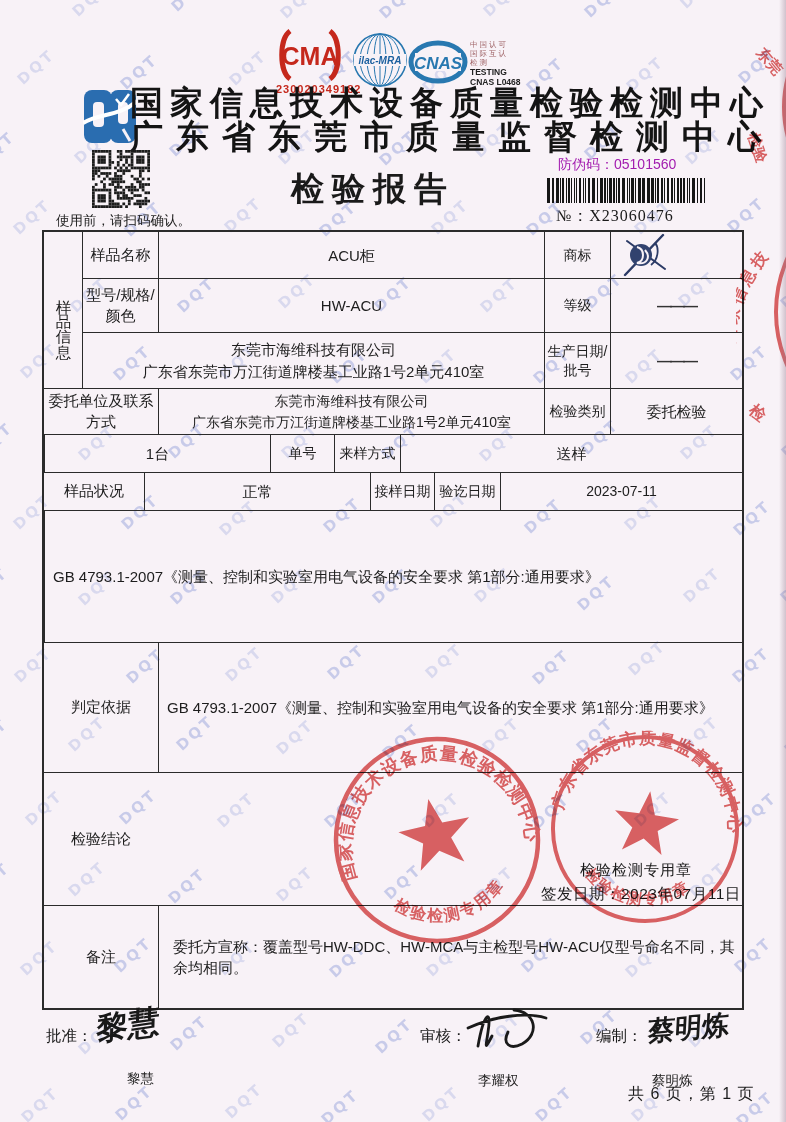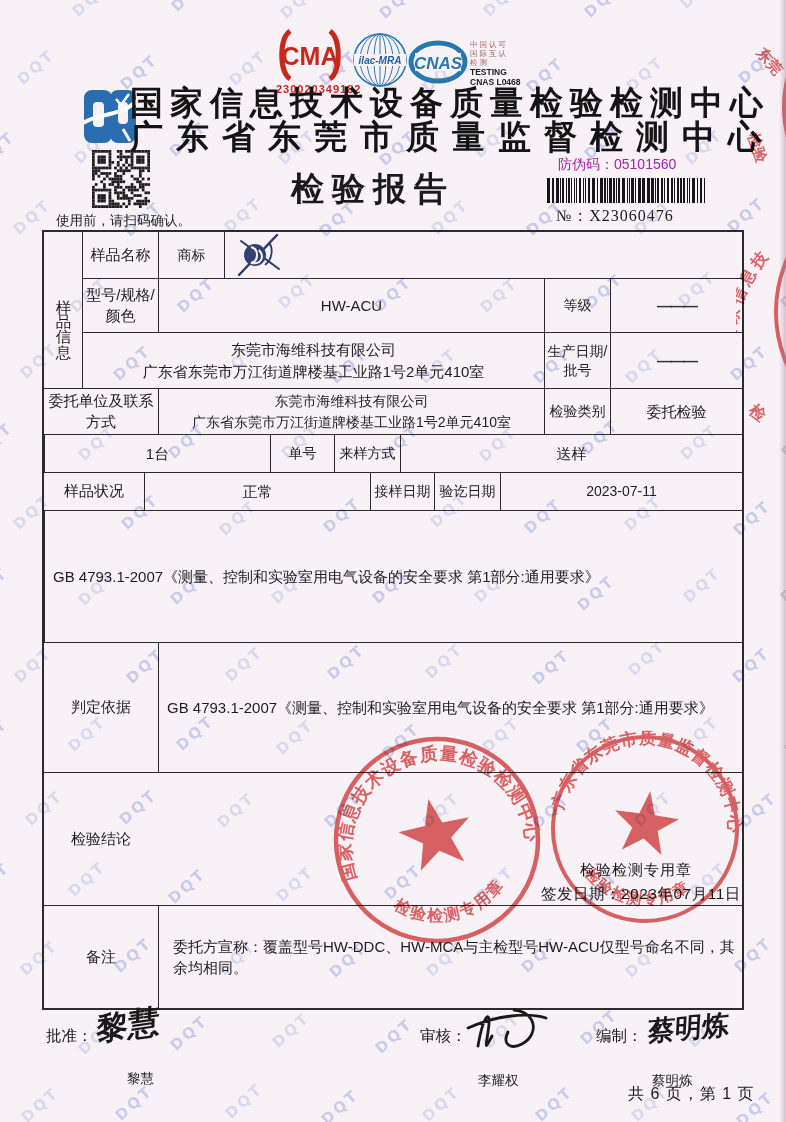--- a/index.html
+++ b/index.html
@@ -555,20 +555,21 @@
     </div>
   <div class="report-no"><span>№：</span><span>X23060476</span></div>
 
   <div class="tbl">
 
     <div class="trow first" style="height:156px">
       <div class="cell nb vlab" style="width:38px">样品信息</div>
       <div class="grp">
         <div class="trow first" style="height:46px">
           <div class="cell lab" style="width:76px">样品名称</div>
+          <div class="cell val" style="flex:1">ACU柜</div>
           <div class="cell lab sm" style="width:66px">商标</div>
           <div class="cell" style="width:132px;justify-content:flex-start">
             <svg width="52" height="44" viewBox="0 0 52 44" style="margin-left:8px">
               <path d="M44,2 L6,42" stroke="#2c3b66" stroke-width="2.4" fill="none" stroke-linecap="round"></path>
               <path d="M8,8 L46,36" stroke="#2c3b66" stroke-width="2" fill="none" stroke-linecap="round"></path>
               <circle cx="22" cy="22" r="11" fill="#31426e"></circle>
               <path d="M18,14 c8,2 8,14 0,16 c10,2 14,-6 8,-13" stroke="#f8f2f7" stroke-width="2" fill="none"></path>
               <path d="M36,10 c4,4 4,16 -4,22" stroke="#2c3b66" stroke-width="1.8" fill="none"></path>
             </svg>
           </div>

